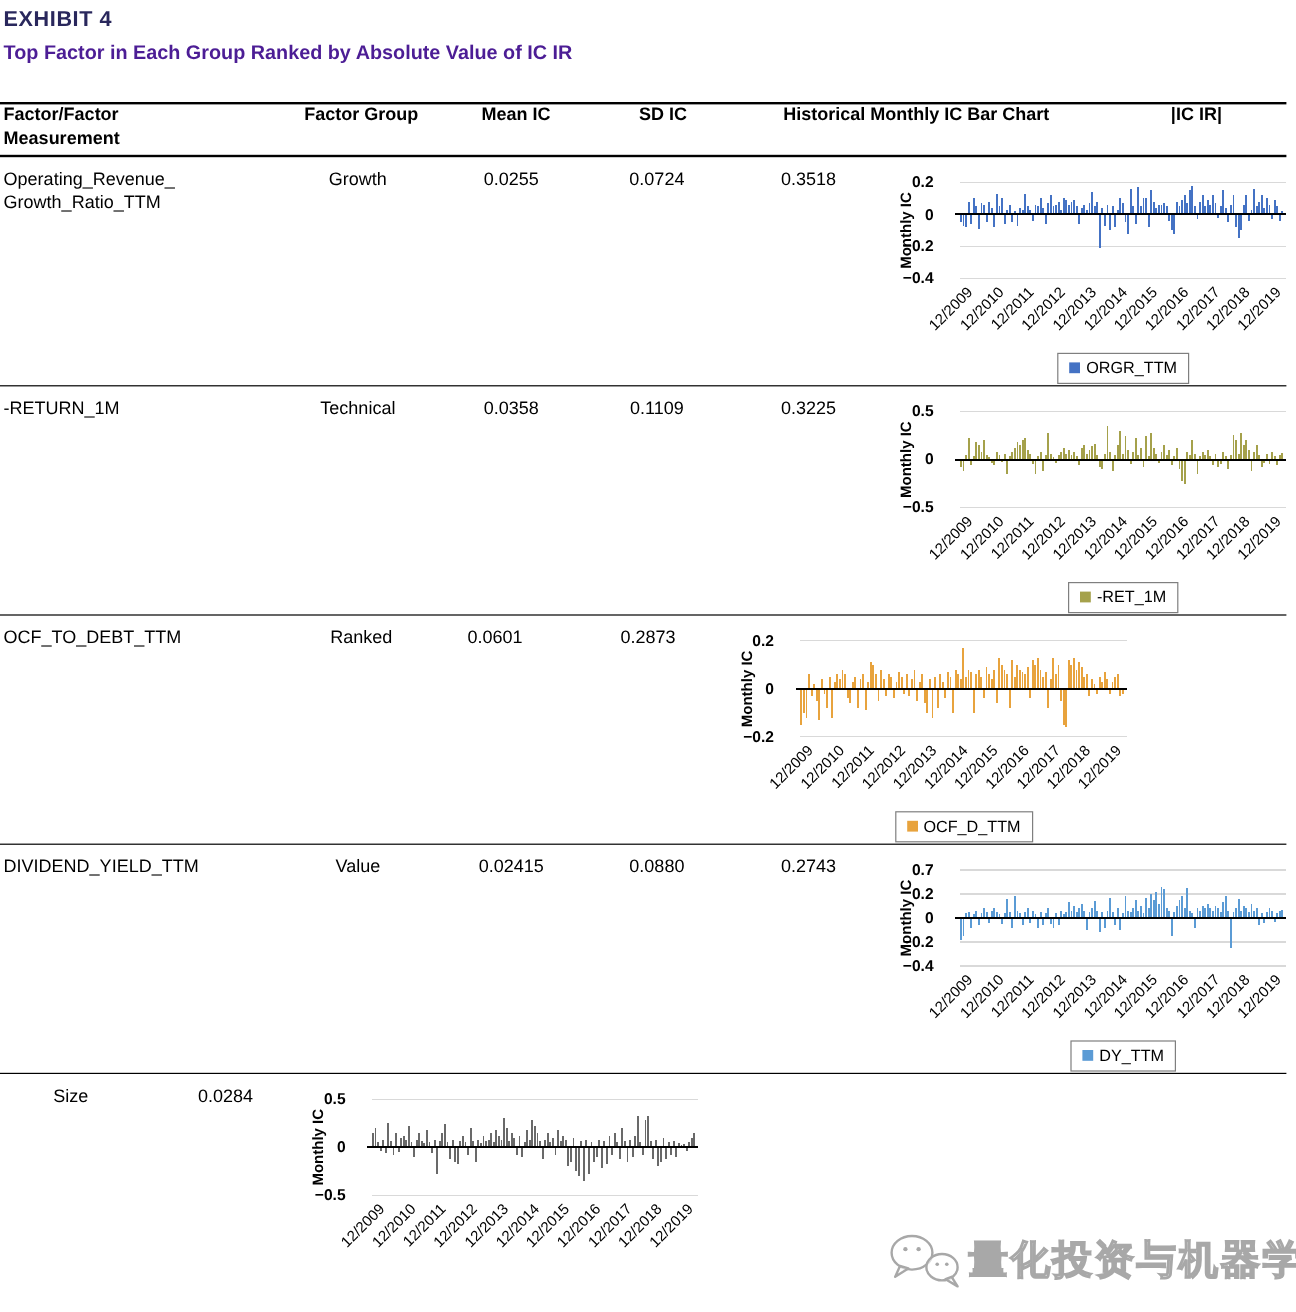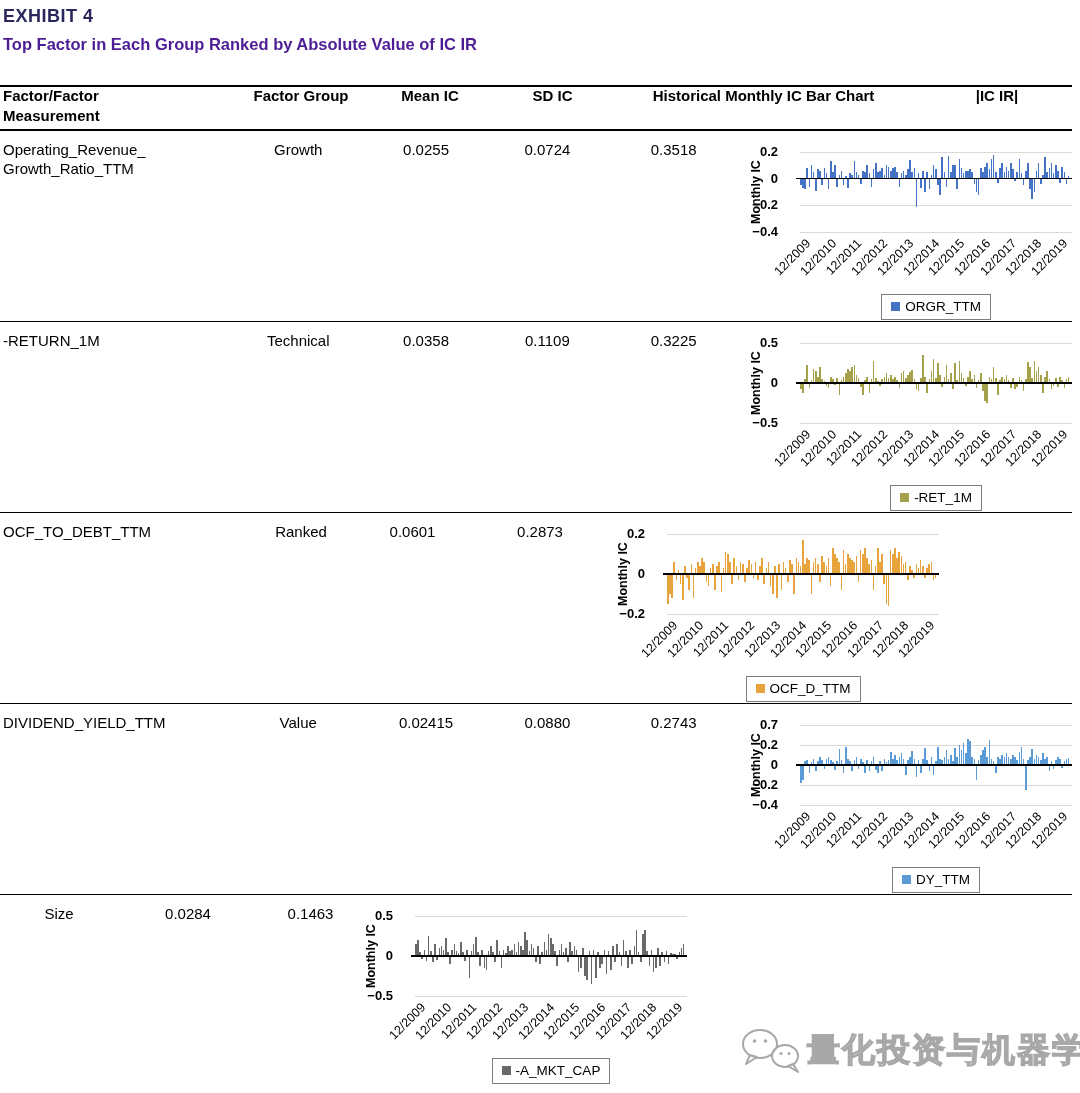--- a/index.html
+++ b/index.html
@@ -760,21 +760,20 @@
                 </span>
               </div>
             </div>
           </div>
         </div>
     </div>
 
     <div class="row">
       <div class="cell c2">Size</div>
       <div class="cell c3">0.0284</div>
-      <div class="cell c4">0.1463</div>
       <div class="cell c6 chartcell">
           <div class="chart">
             <div class="ylabel">Monthly IC</div>
             <div class="yaxis">
               <span style="top:-8.0px">0.5</span>
               <span style="top:32.0px">0</span>
               <span style="top:72.0px">−0.5</span>
             </div>
             <div class="plotcol">
               <svg width="272" height="80" viewBox="0 0 272 80" shape-rendering="crispEdges">
@@ -914,26 +913,20 @@
                 <span style="left:53.4px">12/2011</span>
                 <span style="left:79.1px">12/2012</span>
                 <span style="left:104.9px">12/2013</span>
                 <span style="left:130.6px">12/2014</span>
                 <span style="left:156.3px">12/2015</span>
                 <span style="left:182.0px">12/2016</span>
                 <span style="left:207.7px">12/2017</span>
                 <span style="left:233.4px">12/2018</span>
                 <span style="left:259.1px">12/2019</span>
               </div>
-              <div class="legendrow">
-                <span class="legend">
-                  <span class="swatch" style="background:#696969"></span>
-                  <span>-A_MKT_CAP</span>
-                </span>
-              </div>
             </div>
           </div>
         </div>
     </div>
 
   </div>
 
   <div class="watermark">
     <svg width="66" height="56" viewBox="0 0 66 56">
       <g fill="rgba(255,255,255,0.6)" stroke="#a8a8a8" stroke-width="2">

